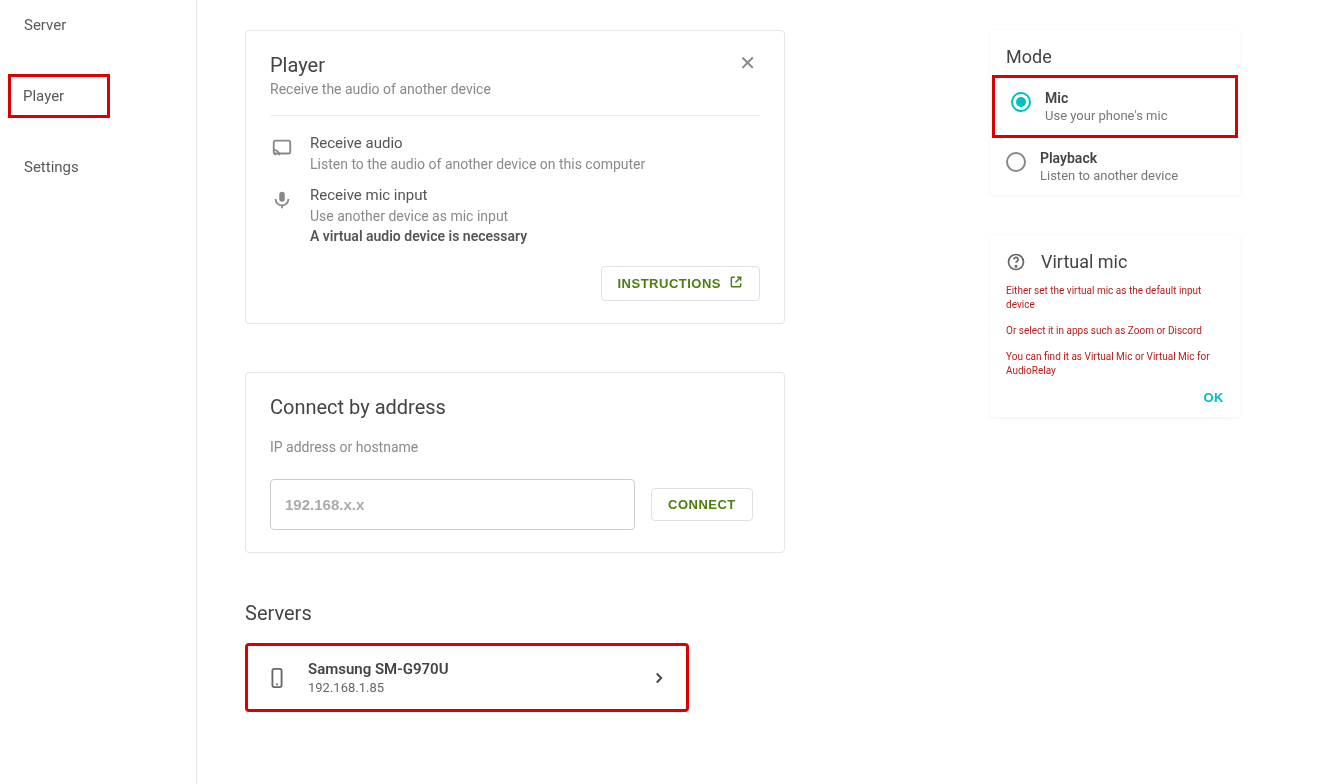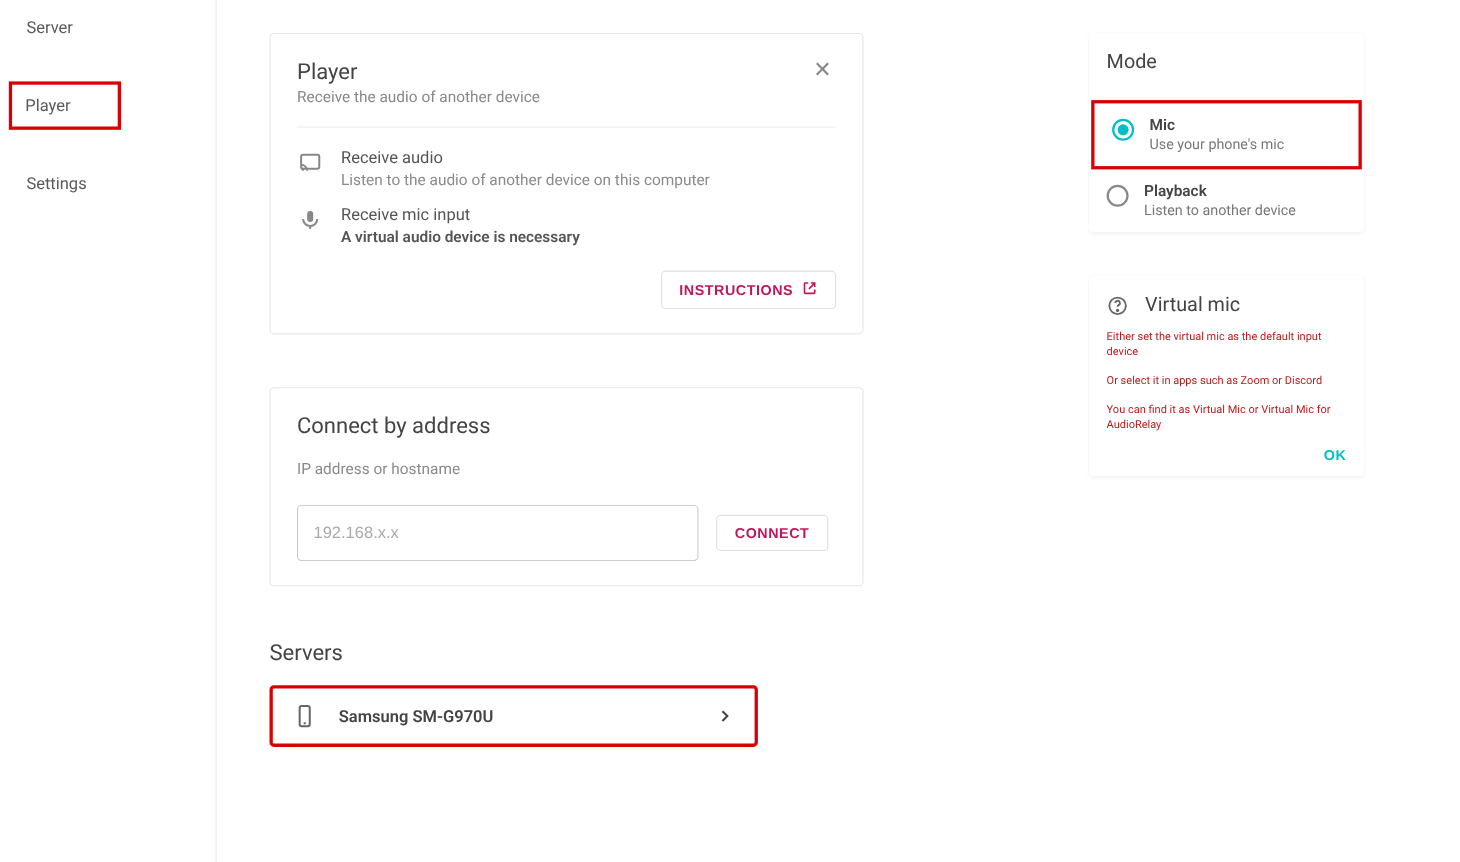--- a/index.html
+++ b/index.html
@@ -97,21 +97,21 @@
   }
   .option-icon svg { width: 22px; height: 22px; }
   .option-body { flex: 1; }
   .option-title { font-size: 15px; color: #555; }
   .option-desc { font-size: 14px; color: #8a8a8a; margin-top: 4px; }
   .option-note { font-size: 14px; color: #555; font-weight: 600; margin-top: 4px; }
   .pill-btn {
     border: 1px solid #e0e0e0;
     border-radius: 4px;
     padding: 8px 16px;
-    color: #be185d;
+    color: #4d7c0f;
     font-weight: 600;
     letter-spacing: 0.5px;
     font-size: 13px;
     background: #fff;
     cursor: pointer;
     display: inline-flex;
     align-items: center;
     gap: 8px;
   }
   .instructions-row {
@@ -127,20 +127,21 @@
     align-items: center;
     margin-top: 24px;
   }
   .ip-input {
     flex: 0 0 365px;
     border: 1px solid #ccc;
     border-radius: 4px;
     padding: 16px 14px;
     font-size: 15px;
     color: #555;
+    font-weight: bold;
   }
   .ip-input::placeholder { color: #aaa; }
   .section-header {
     font-size: 20px;
     color: #444;
     margin-bottom: 18px;
   }
   .server-row {
     width: 444px;
     border: 3px solid #d80000;
@@ -166,21 +167,21 @@
   .panel {
     background: #fff;
     border-radius: 4px;
     box-shadow: 0 1px 4px rgba(0,0,0,0.06);
     margin-bottom: 40px;
     width: 250px;
   }
   .panel-header {
     font-size: 18px;
     color: #444;
-    padding: 16px 16px 24px 16px;
+    padding: 16px 16px 8px 16px;
   }
   .radio-item {
     display: flex;
     gap: 14px;
     padding: 12px 16px;
     align-items: flex-start;
     cursor: pointer;
   }
   .radio-item.highlighted {
     border: 3px solid #d80000;
@@ -270,20 +271,21 @@
 
       <div class="option-row">
         <span class="option-icon">
           <svg viewBox="0 0 24 24" fill="currentColor">
               <path d="M12 14a3 3 0 0 0 3-3V6a3 3 0 0 0-6 0v5a3 3 0 0 0 3 3z"></path>
               <path fill="none" stroke="currentColor" stroke-width="2" d="M19 11a7 7 0 0 1-14 0M12 18v3"></path>
             </svg>
         </span>
         <div class="option-body">
           <div class="option-title">Receive mic input</div>
+          <div class="option-desc">Use another device as mic input</div>
           <div class="option-note">A virtual audio device is necessary</div>
         </div>
       </div>
 
       <div class="instructions-row">
         <button class="pill-btn">
           <span>INSTRUCTIONS</span>
           <span>
             <svg width="14" height="14" viewBox="0 0 24 24" fill="none" stroke="currentColor" stroke-width="2.5">
                 <path d="M14 4h6v6M20 4l-9 9"></path>
@@ -308,20 +310,21 @@
     <div class="section-header">Servers</div>
     <div class="server-row">
       <span class="server-icon">
         <svg viewBox="0 0 24 24" fill="none" stroke="currentColor" stroke-width="2">
             <rect x="7" y="2" width="10" height="20" rx="2"></rect>
             <line x1="11" y1="19" x2="13" y2="19"></line>
           </svg>
       </span>
       <div class="server-info">
         <div class="server-name">Samsung SM-G970U</div>
+        <div class="server-ip">192.168.1.85</div>
       </div>
       <span class="chevron">
         <svg viewBox="0 0 24 24" fill="none" stroke="currentColor" stroke-width="2.5">
             <path d="M9 6l6 6-6 6"></path>
           </svg>
       </span>
     </div>
 
   </main>
 

